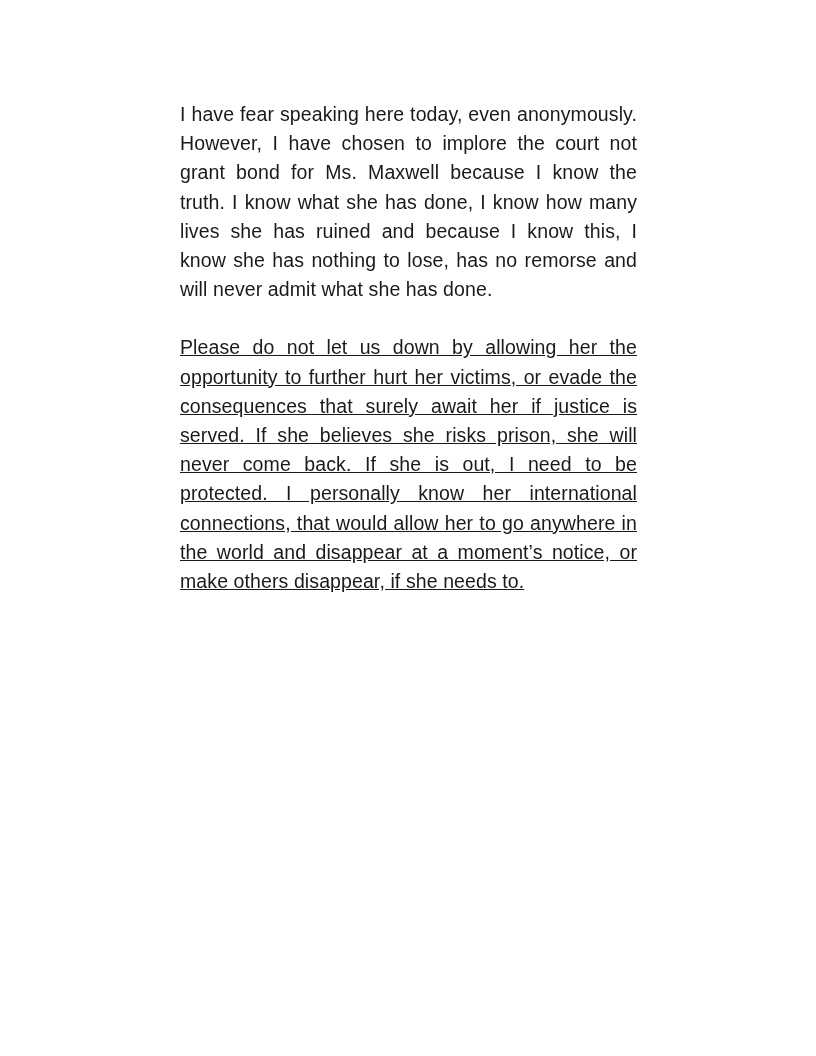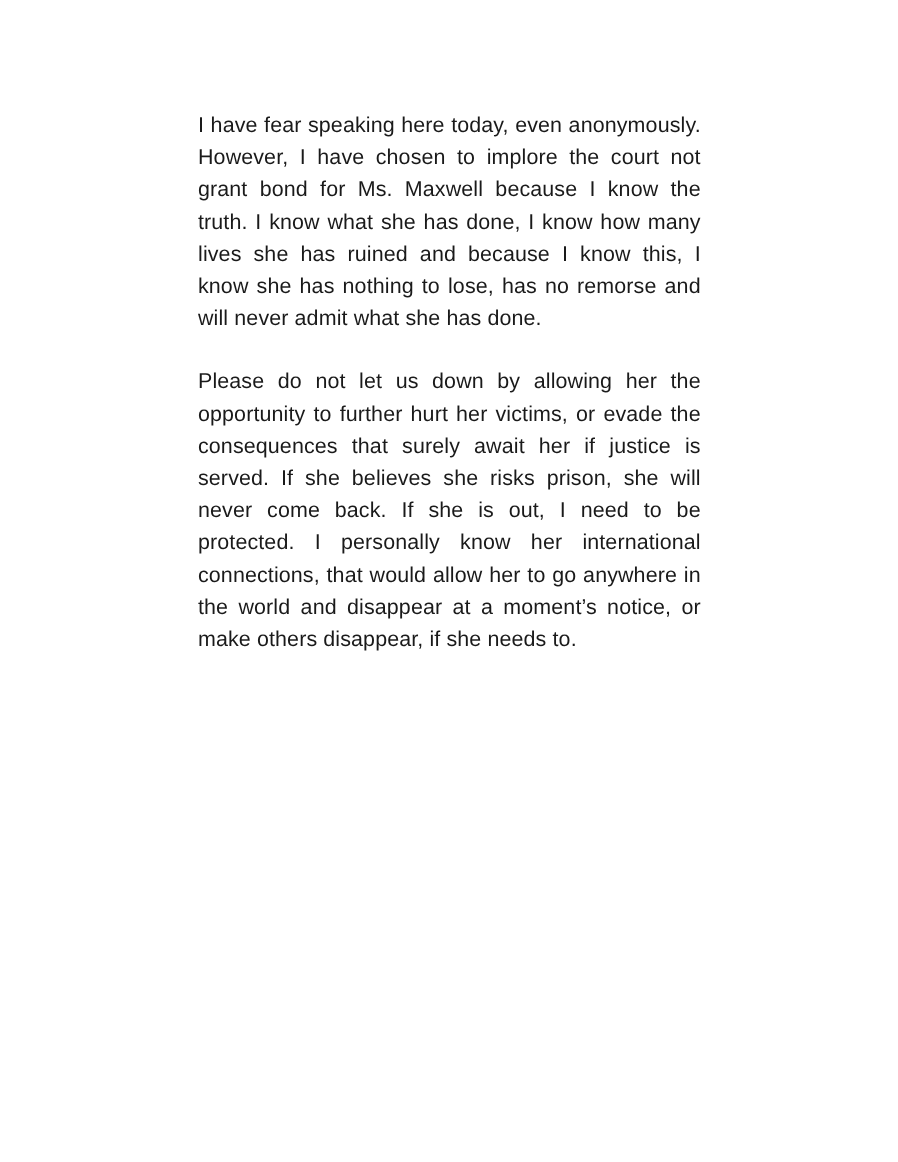--- a/index.html
+++ b/index.html
@@ -21,20 +21,21 @@
   }
   .doc-paragraph {
     margin: 0 0 29px 0;
     font-size: 19.5px;
     line-height: 29.2px;
     text-align: justify;
     letter-spacing: 0.1px;
   }
   .doc-paragraph:last-child {
     margin-bottom: 0;
+    text-decoration: underline;
   }
 </style>
 </head>
 <body>
 
 <div class="page">
   <p class="doc-paragraph">I have fear speaking here today, even anonymously. However, I have chosen to implore the court not grant bond for Ms. Maxwell because I know the truth. I know what she has done, I know how many lives she has ruined and because I know this, I know she has nothing to lose, has no remorse and will never admit what she has done.</p>
   <p class="doc-paragraph">Please do not let us down by allowing her the opportunity to further hurt her victims, or evade the consequences that surely await her if justice is served. If she believes she risks prison, she will never come back. If she is out, I need to be protected. I personally know her international connections, that would allow her to go anywhere in the world and disappear at a moment’s notice, or make others disappear, if she needs to.</p>
 </div>
 

